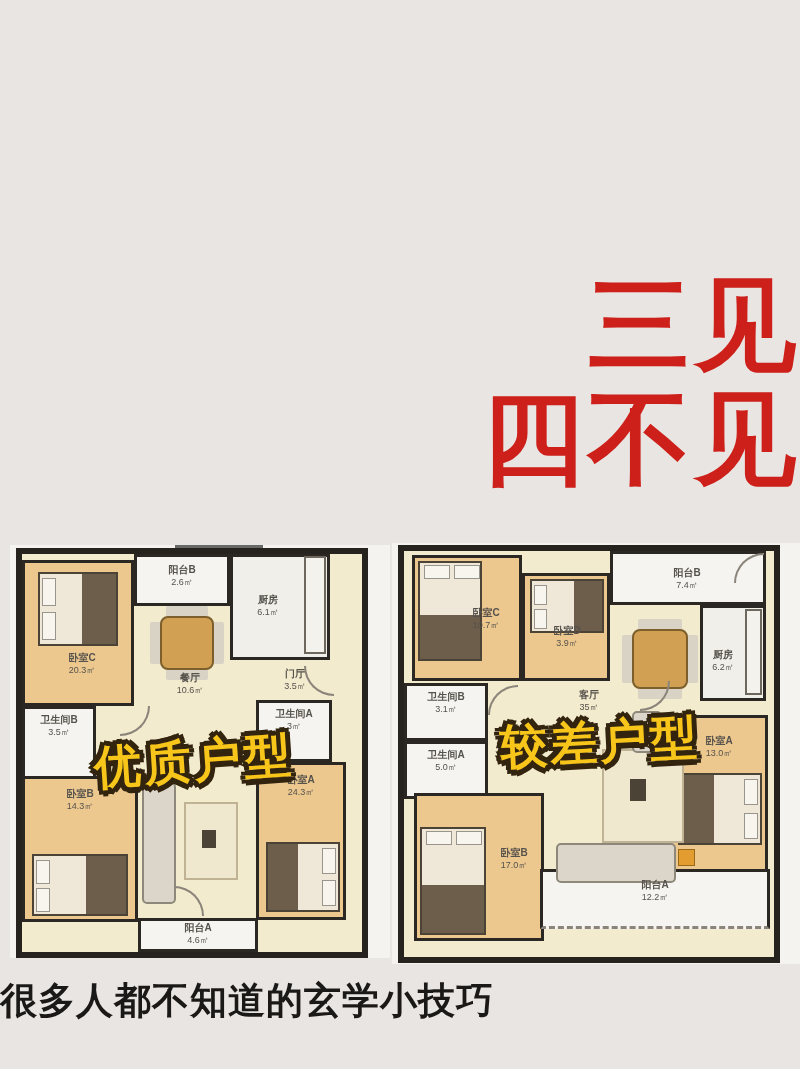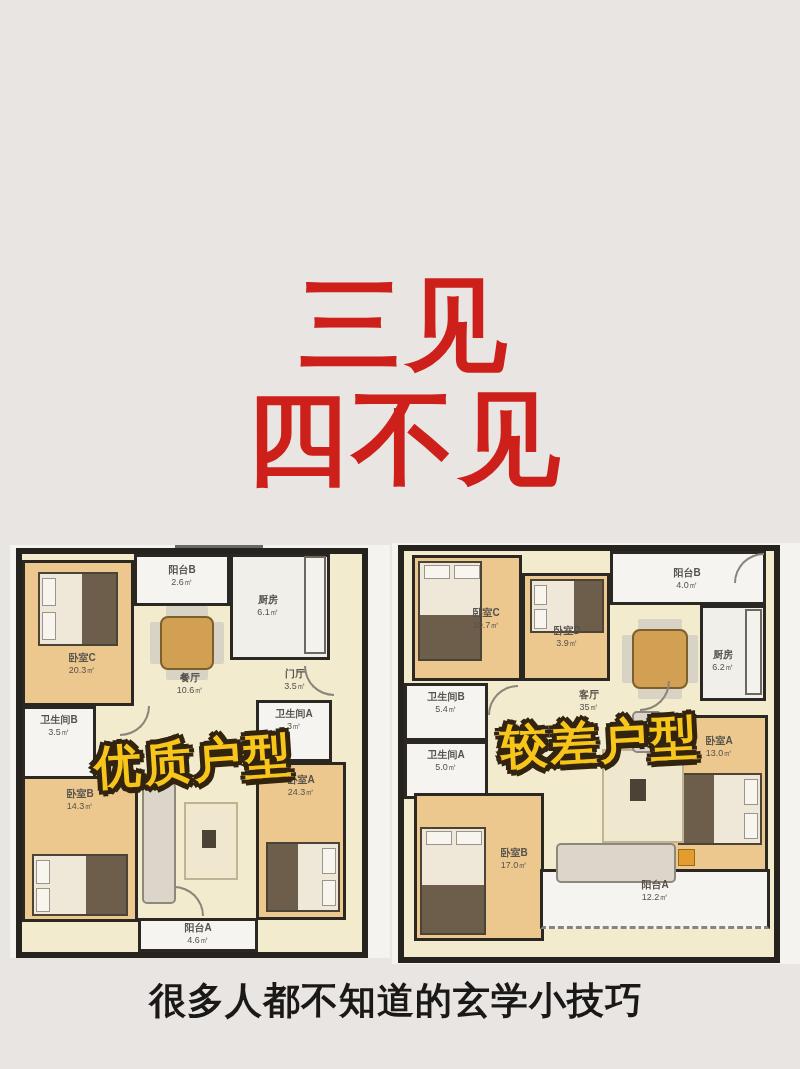--- a/index.html
+++ b/index.html
@@ -7,27 +7,27 @@
     position:relative;width:800px;height:1069px;margin:0 auto;overflow:hidden;
     background:#e9e5e2;
     font-family:"Liberation Sans", sans-serif;
   }
   
   .headline{
     position:absolute;left:0;right:0;top:76px;text-align:center;
     font-size:106px;font-weight:900;color:#1b1917;letter-spacing:2px;line-height:1.25;
   }
   .red-line{
-    position:absolute;left:10px;right:0;text-align:center;
+    position:absolute;left:10px;right:0;text-align:right;
     font-size:102px;font-weight:900;color:#cd201b;letter-spacing:4px;line-height:1.05;
   }
   .red-line.l1{top:272px;}
   .red-line.l2{top:386px;}
   .footer-caption{
-    position:absolute;left:0;right:8px;top:976px;text-align:center;
+    position:absolute;left:0;right:8px;top:976px;text-align:left;
     font-size:37px;font-weight:900;color:#1b1917;letter-spacing:1px;
   }
   
   .photo{position:absolute;background:#f5f3ef;}
   .photo.left{left:10px;top:545px;width:380px;height:413px;}
   .photo.right{left:392px;top:543px;width:408px;height:421px;}
   .watermark{position:absolute;left:175px;top:545px;width:88px;height:7px;background:#454545;opacity:.8;}
   .plan{
     position:absolute;box-sizing:border-box;background:#f3ebce;
     border:6px solid #26221e;
@@ -213,29 +213,29 @@
     <div class="label" style="left:48px;top:56px;width:68px;">
       <span>卧室C</span>
       <span class="area">10.7㎡</span>
     </div>
     <div class="label" style="left:128px;top:74px;width:70px;">
       <span>卧室D</span>
       <span class="area">3.9㎡</span>
     </div>
     <div class="label" style="left:228px;top:16px;width:110px;">
       <span>阳台B</span>
-      <span class="area">4.0㎡</span>
+      <span class="area">7.4㎡</span>
     </div>
     <div class="label" style="left:294px;top:98px;width:50px;">
       <span>厨房</span>
       <span class="area">6.2㎡</span>
     </div>
     <div class="label" style="left:0;top:140px;width:84px;">
       <span>卫生间B</span>
-      <span class="area">5.4㎡</span>
+      <span class="area">3.1㎡</span>
     </div>
     <div class="label" style="left:0;top:198px;width:84px;">
       <span>卫生间A</span>
       <span class="area">5.0㎡</span>
     </div>
     <div class="label" style="left:150px;top:138px;width:70px;">
       <span>客厅</span>
       <span class="area">35㎡</span>
     </div>
     <div class="label" style="left:272px;top:184px;width:86px;">

